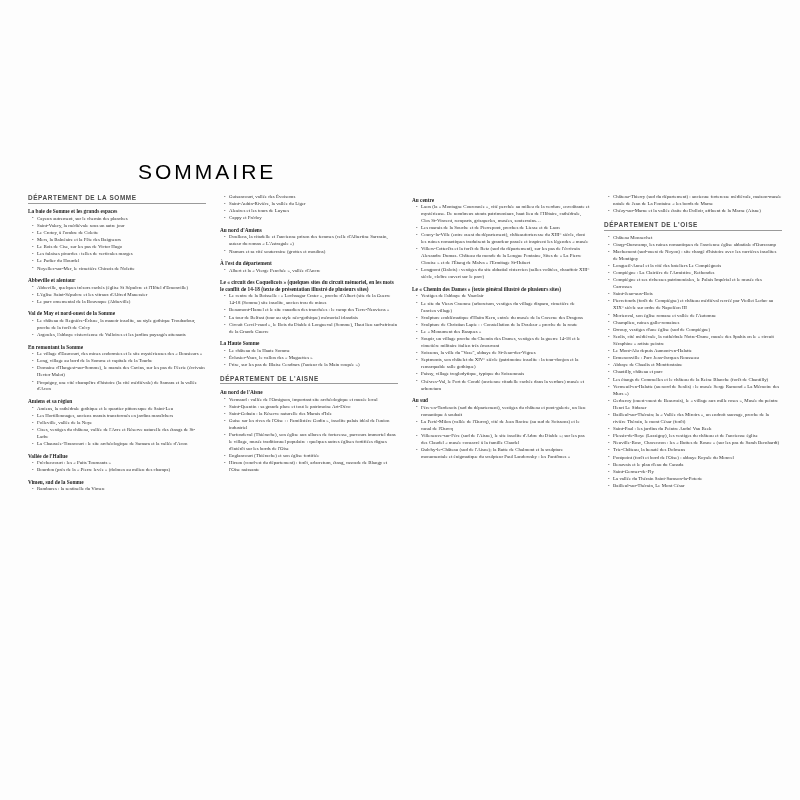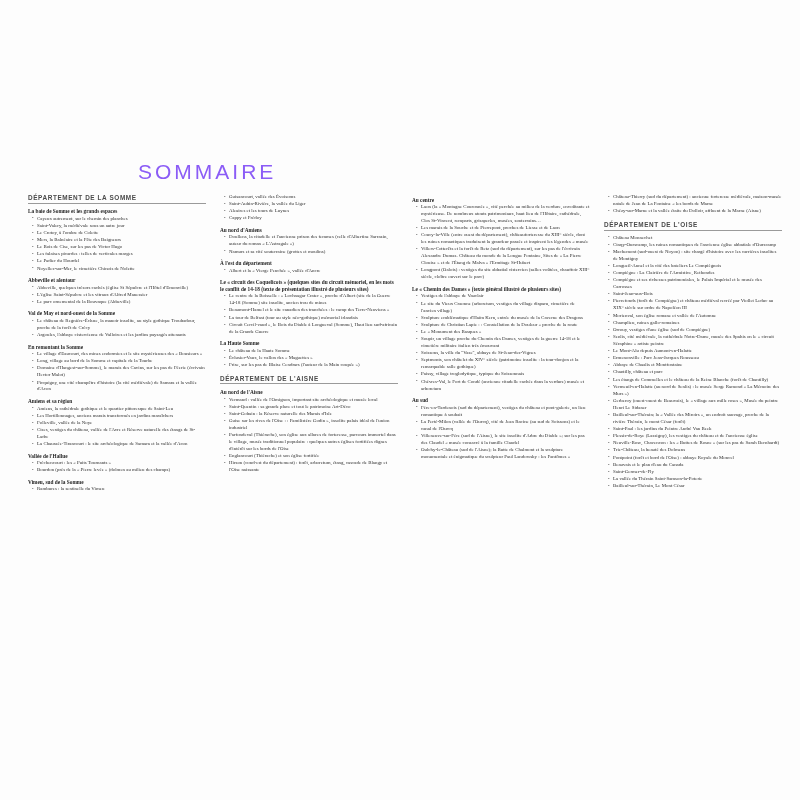--- a/index.html
+++ b/index.html
@@ -24,21 +24,21 @@
     position: absolute;
     left: 28px;
     top: 160px;
     width: 760px;
     height: 470px;
   }
   .title {
     font-family: "Liberation Sans", sans-serif;
     font-size: 21px;
     letter-spacing: 3px;
-    color: #8b5cf6;
+    color: #000000;
     font-weight: 400;
     margin: 0 0 10px 110px;
   }
   .cols {
     display: flex;
     gap: 14px;
     align-items: flex-start;
   }
   .col {
     width: 178px;

